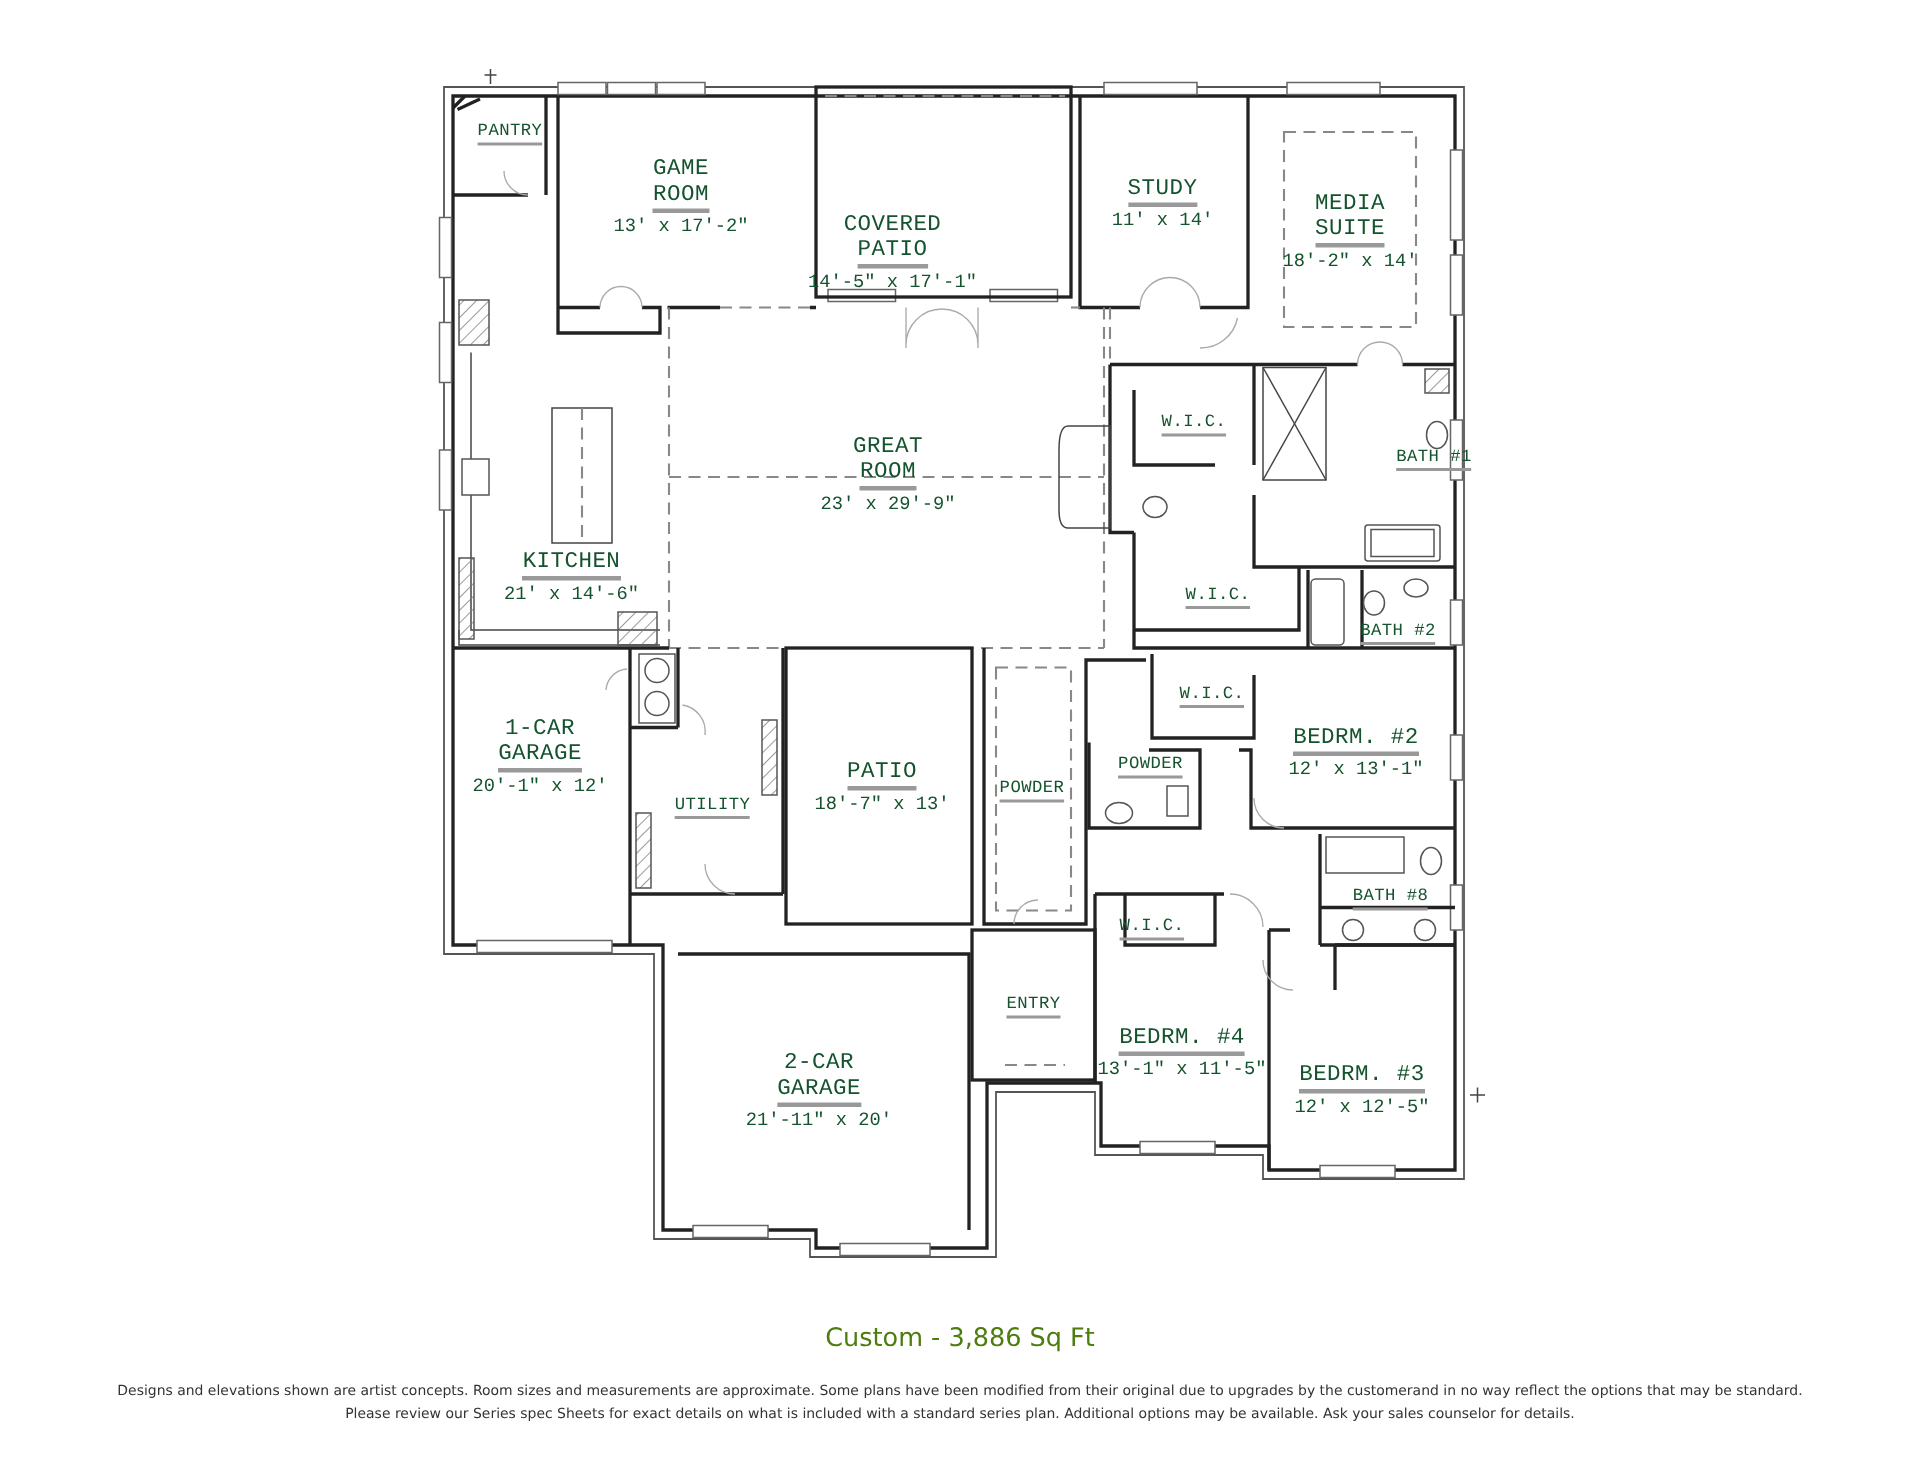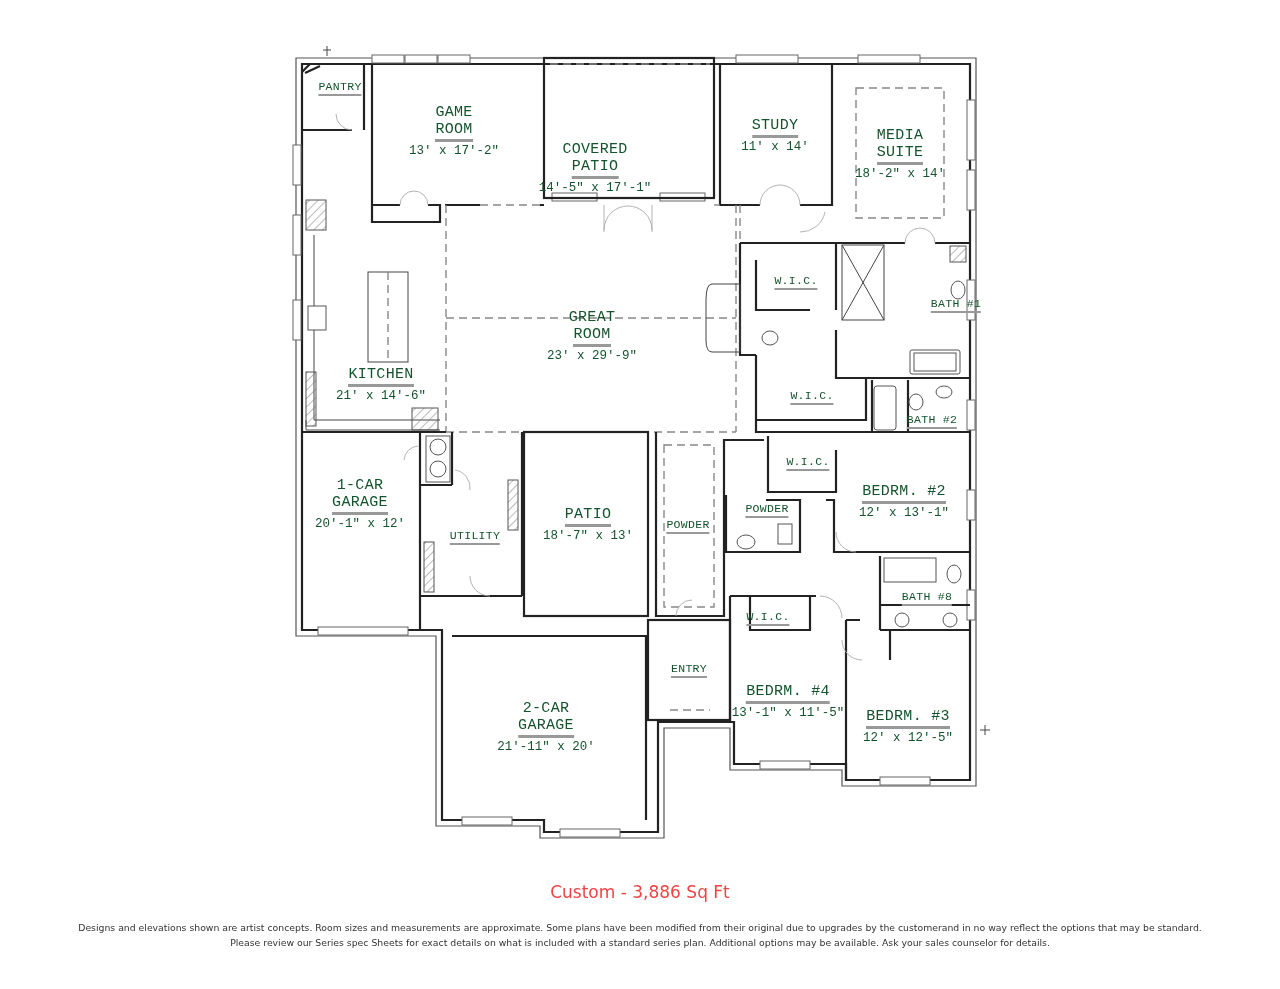--- a/index.html
+++ b/index.html
@@ -11,21 +11,21 @@
   .dash { fill: none; stroke: #888; stroke-width: 1.4; stroke-dasharray: 8 5; }
   .door { fill: none; stroke: #aaa; stroke-width: 0.9; }
   .win { fill: #fff; stroke: #666; stroke-width: 1; }
   .hatch { fill: url(#hatch); stroke: #555; stroke-width: 1; }
   .fixture { fill: #fff; stroke: #555; stroke-width: 1; }
   .room-label { position: absolute; text-align: center; color: #14532d; font-family: Liberation Mono, monospace; line-height: 1.05; transform: translateX(-50%); white-space: nowrap; }
   .room-name { display: inline-block; font-size: 15px; letter-spacing: 0.3px; border-bottom: 3px solid #999; padding-bottom: 1px; }
   .room-name.small { font-size: 11.5px; border-bottom-width: 2.5px; }
   .room-dim { display: block; font-size: 12.5px; margin-top: 3px; }
   .caption { position: absolute; left: 0; width: 1280px; text-align: center; font-family: "DejaVu Sans", sans-serif; color: #333; }
-  #title { top: 882px; font-size: 17px; color: #ef4444; }
+  #title { top: 882px; font-size: 17px; color: #4d7c0f; }
   #disc1 { top: 922px; font-size: 9.3px; }
   #disc2 { top: 937px; font-size: 9.3px; }
 </style>
 </head>
 <body>
 
 <svg id="plan" viewBox="0 0 1280 880" xmlns="http://www.w3.org/2000/svg">
   <defs>
     <pattern id="hatch" patternUnits="userSpaceOnUse" width="6" height="6" patternTransform="rotate(45)">
       <line x1="0" y1="0" x2="0" y2="6" stroke="#777" stroke-width="1"></line>
@@ -184,21 +184,21 @@
   <span class="room-name">STUDY</span>
   <span class="room-dim">11' x 14'</span>
 </div>
 
 <div class="room-label" style="left:900px; top:127px;">
   <span class="room-name" style="border:none;padding:0">MEDIA</span><br>
   <span class="room-name">SUITE</span>
   <span class="room-dim">18'-2" x 14'</span>
 </div>
 
-<div class="room-label" style="left:592px; top:289px;margin-top:20px;">
+<div class="room-label" style="left:592px; top:289px;">
   <span class="room-name" style="border:none;padding:0">GREAT</span><br>
   <span class="room-name">ROOM</span>
   <span class="room-dim">23' x 29'-9"</span>
 </div>
 
 <div class="room-label" style="left:381px; top:366px;">
   <span class="room-name">KITCHEN</span>
   <span class="room-dim">21' x 14'-6"</span>
 </div>
 

